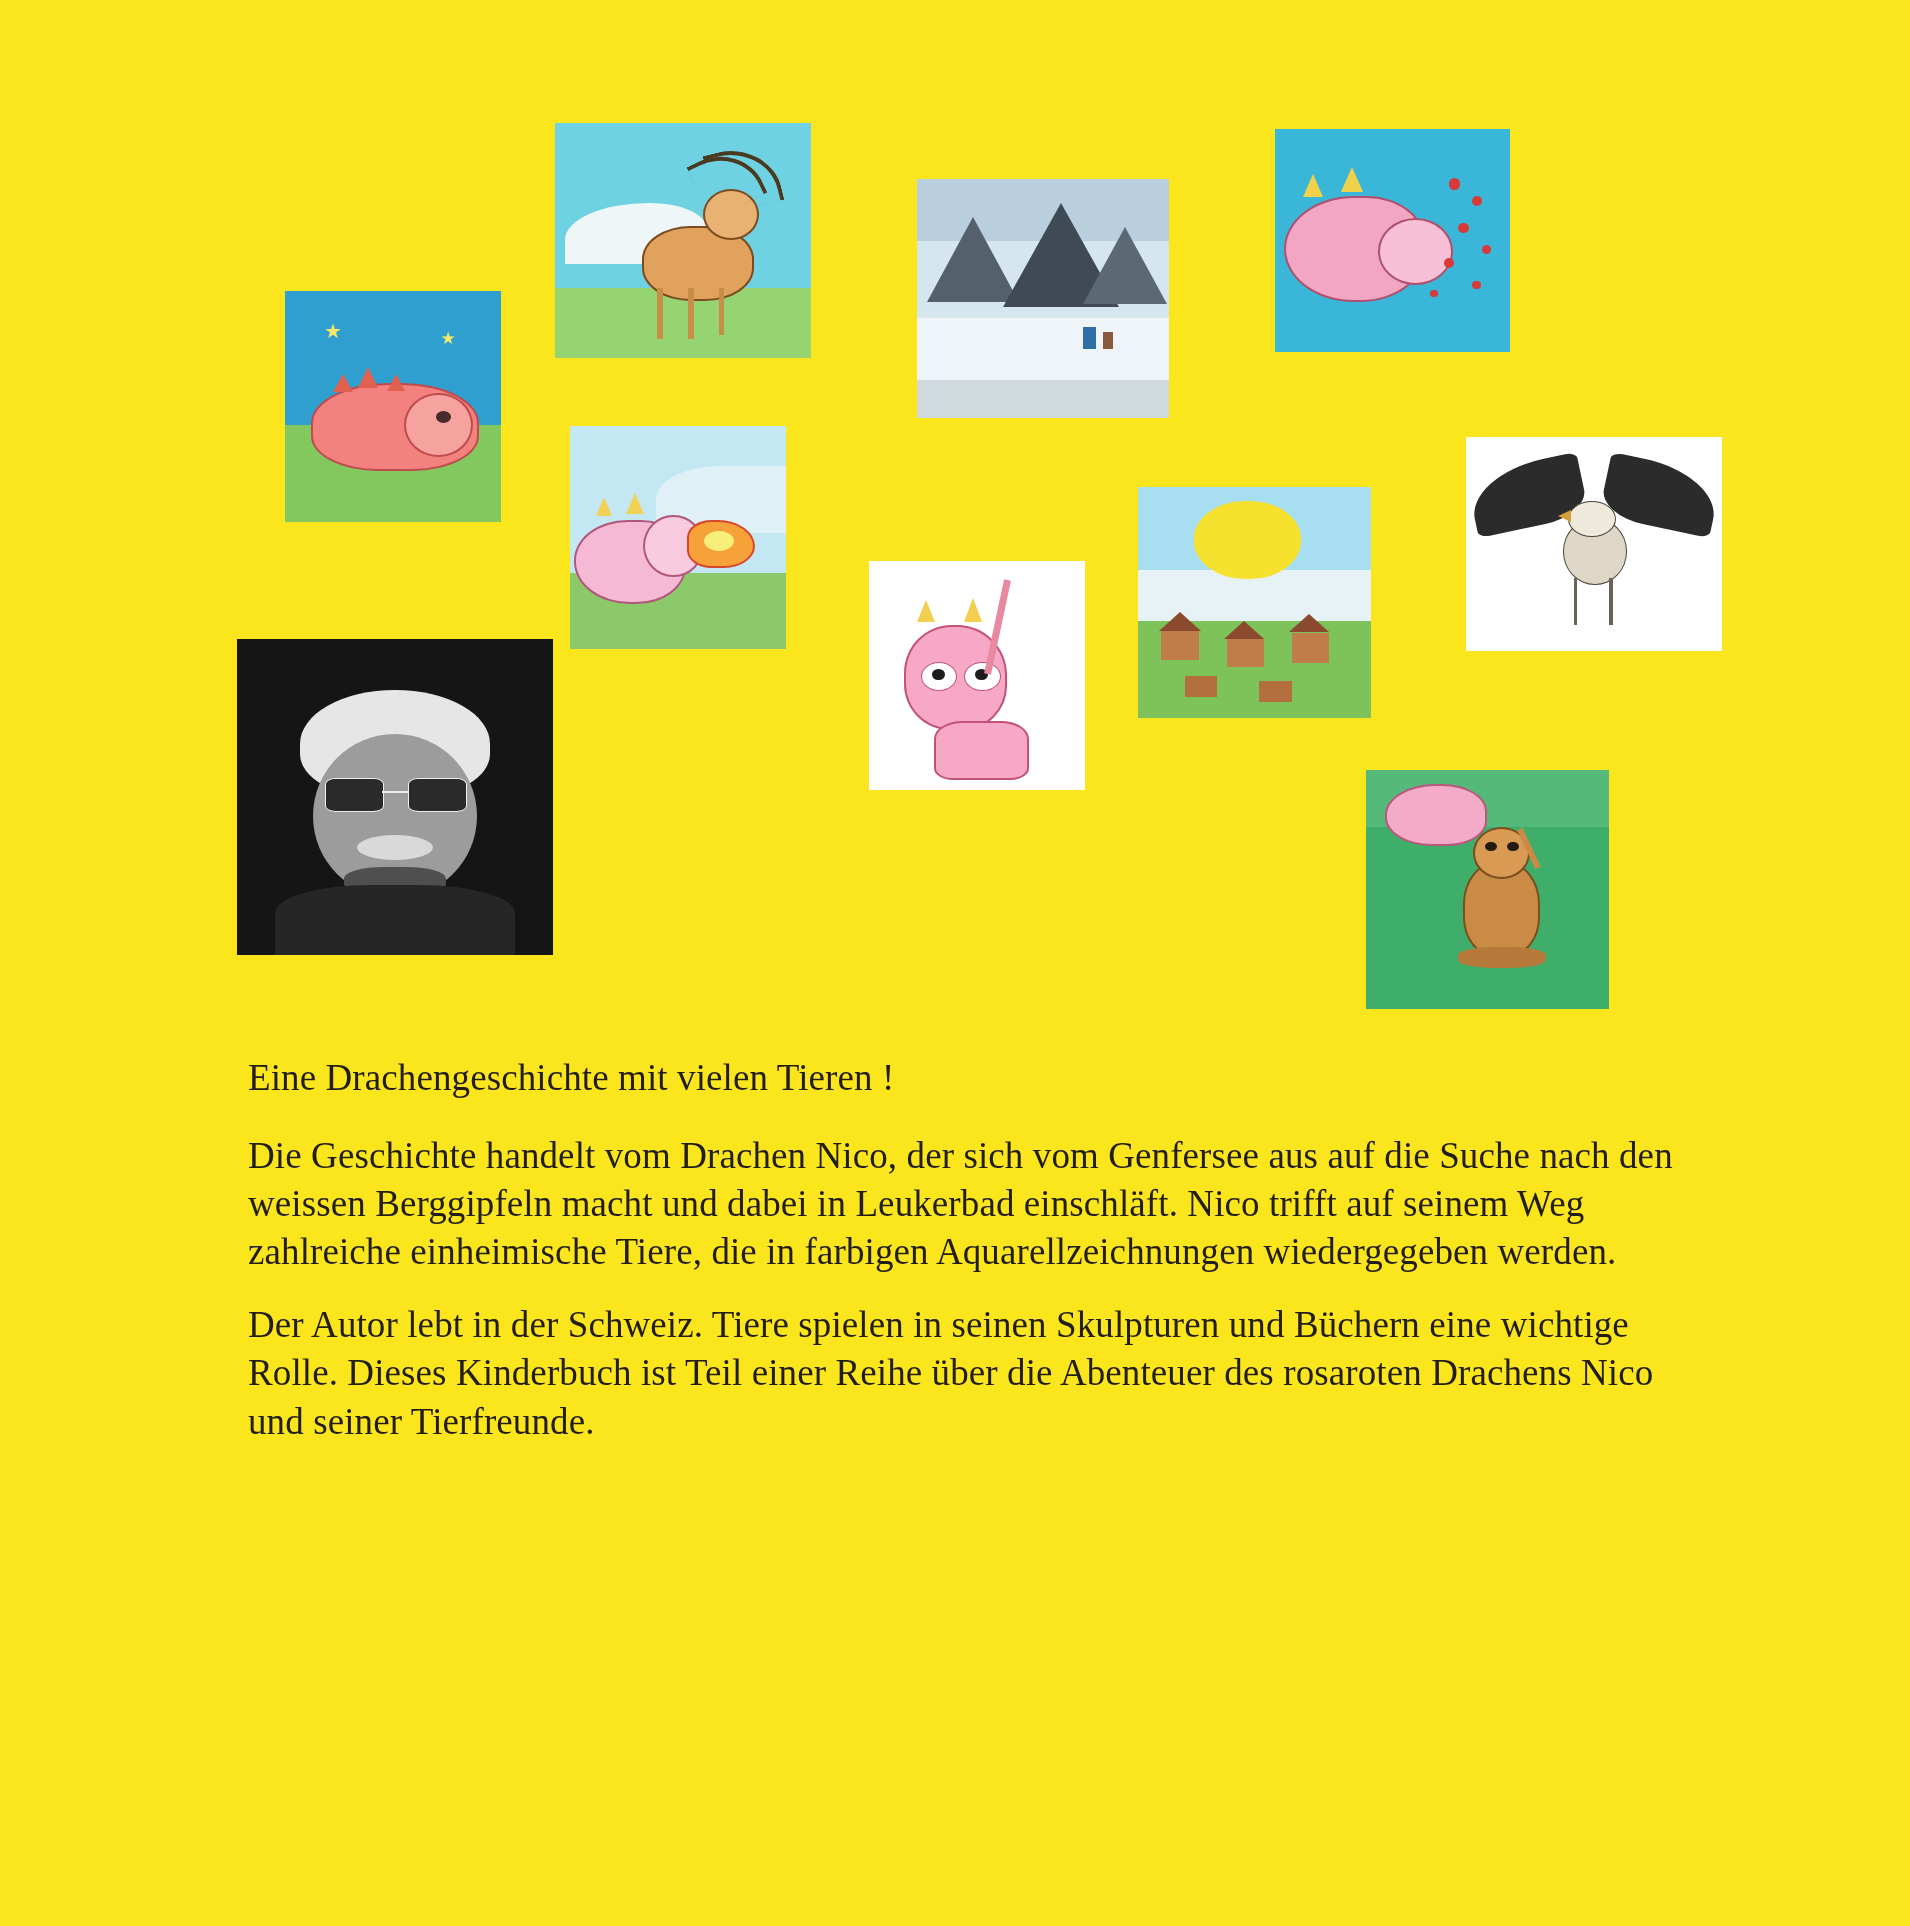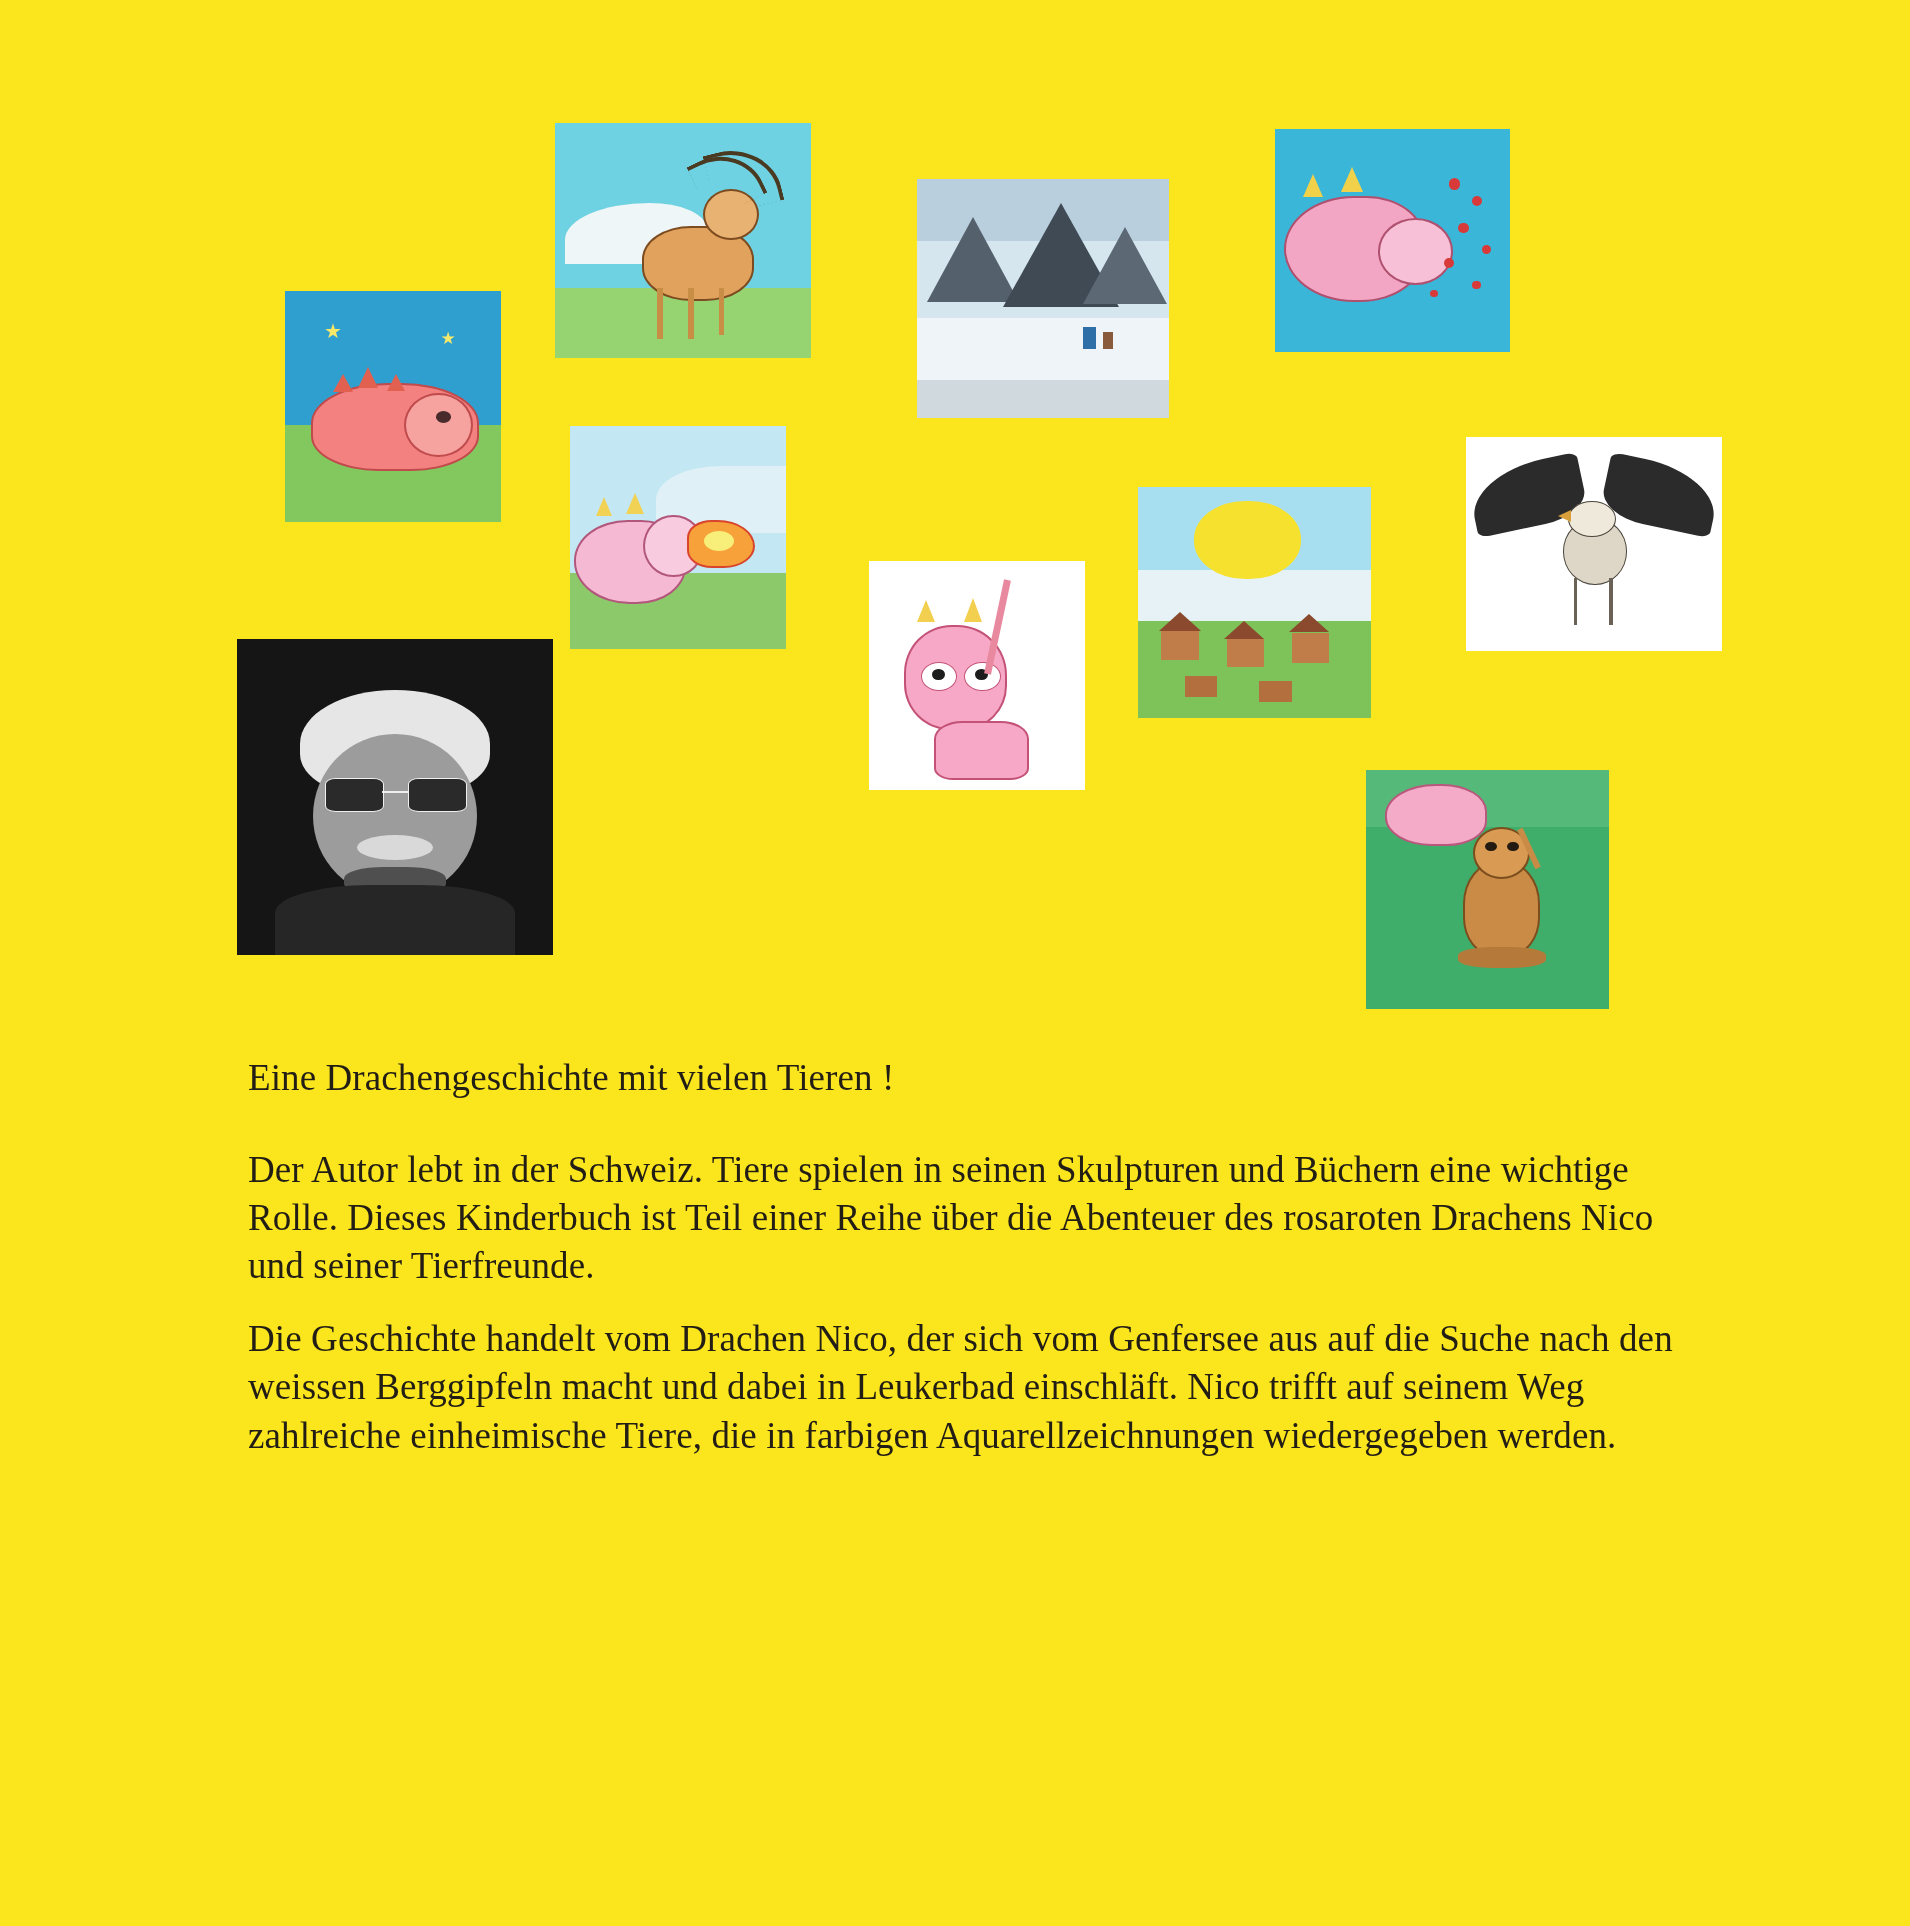--- a/index.html
+++ b/index.html
@@ -41,21 +41,21 @@
     top: 1054px;
     width: 1425px;
     color: #221d15;
   }
   .para {
     font-size: 37px;
     line-height: 1.30;
     margin: 0 0 25px 0;
     letter-spacing: 0.1px;
   }
-  .para.lead { margin-bottom: 44px; }
+  .para.lead { margin-bottom: 30px; }
 </style>
 </head>
 <body>
 
 <div id="collage">
 
   <div class="art" style="left:285px;top:291px;width:216px;height:231px;background:#2f9fd0;">
     <div class="ground" style="height:42%;background:#82c85e;"></div>
     <div class="blob" style="left:12%;top:40%;width:76%;height:36%;background:#f2817f;border:2.3px solid #c04a4c;border-radius:46% 46% 40% 40%;"></div>
     <div class="blob" style="left:55%;top:44%;width:30%;height:26%;background:#f6a3a0;border:2.3px solid #c04a4c;"></div>
@@ -169,16 +169,16 @@
     <div class="blob" style="left:44%;top:24%;width:22%;height:20%;background:#d99a54;border:2.3px solid #7c4e1e;"></div>
     <div class="blob" style="left:49%;top:30%;width:5%;height:4%;background:#231a12;"></div>
     <div class="blob" style="left:58%;top:30%;width:5%;height:4%;background:#231a12;"></div>
     <div style="position:absolute;left:66%;top:24%;width:6.2px;height:18%;background:#c98b46;transform:rotate(-25deg);"></div>
     <div style="position:absolute;left:38%;top:74%;width:36%;height:9%;background:#b5793a;border-radius:40%;"></div>
   </div>
 </div>
 
 <div id="textblock">
   <p class="para lead">Eine Drachengeschichte mit vielen Tieren !</p>
+  <p class="para">Die Geschichte handelt vom Drachen Nico, der sich vom Genfersee aus auf die Suche nach den weissen Berggipfeln macht und dabei in Leukerbad einschläft. Nico trifft auf seinem Weg zahlreiche einheimische Tiere, die in farbigen Aquarellzeichnungen wiedergegeben werden.</p>
   <p class="para">Der Autor lebt in der Schweiz. Tiere spielen in seinen Skulpturen und Büchern eine wichtige Rolle. Dieses Kinderbuch ist Teil einer Reihe über die Abenteuer des rosaroten Drachens Nico und seiner Tierfreunde.</p>
-  <p class="para">Die Geschichte handelt vom Drachen Nico, der sich vom Genfersee aus auf die Suche nach den weissen Berggipfeln macht und dabei in Leukerbad einschläft. Nico trifft auf seinem Weg zahlreiche einheimische Tiere, die in farbigen Aquarellzeichnungen wiedergegeben werden.</p>
 </div>
 
 
 </body></html>

